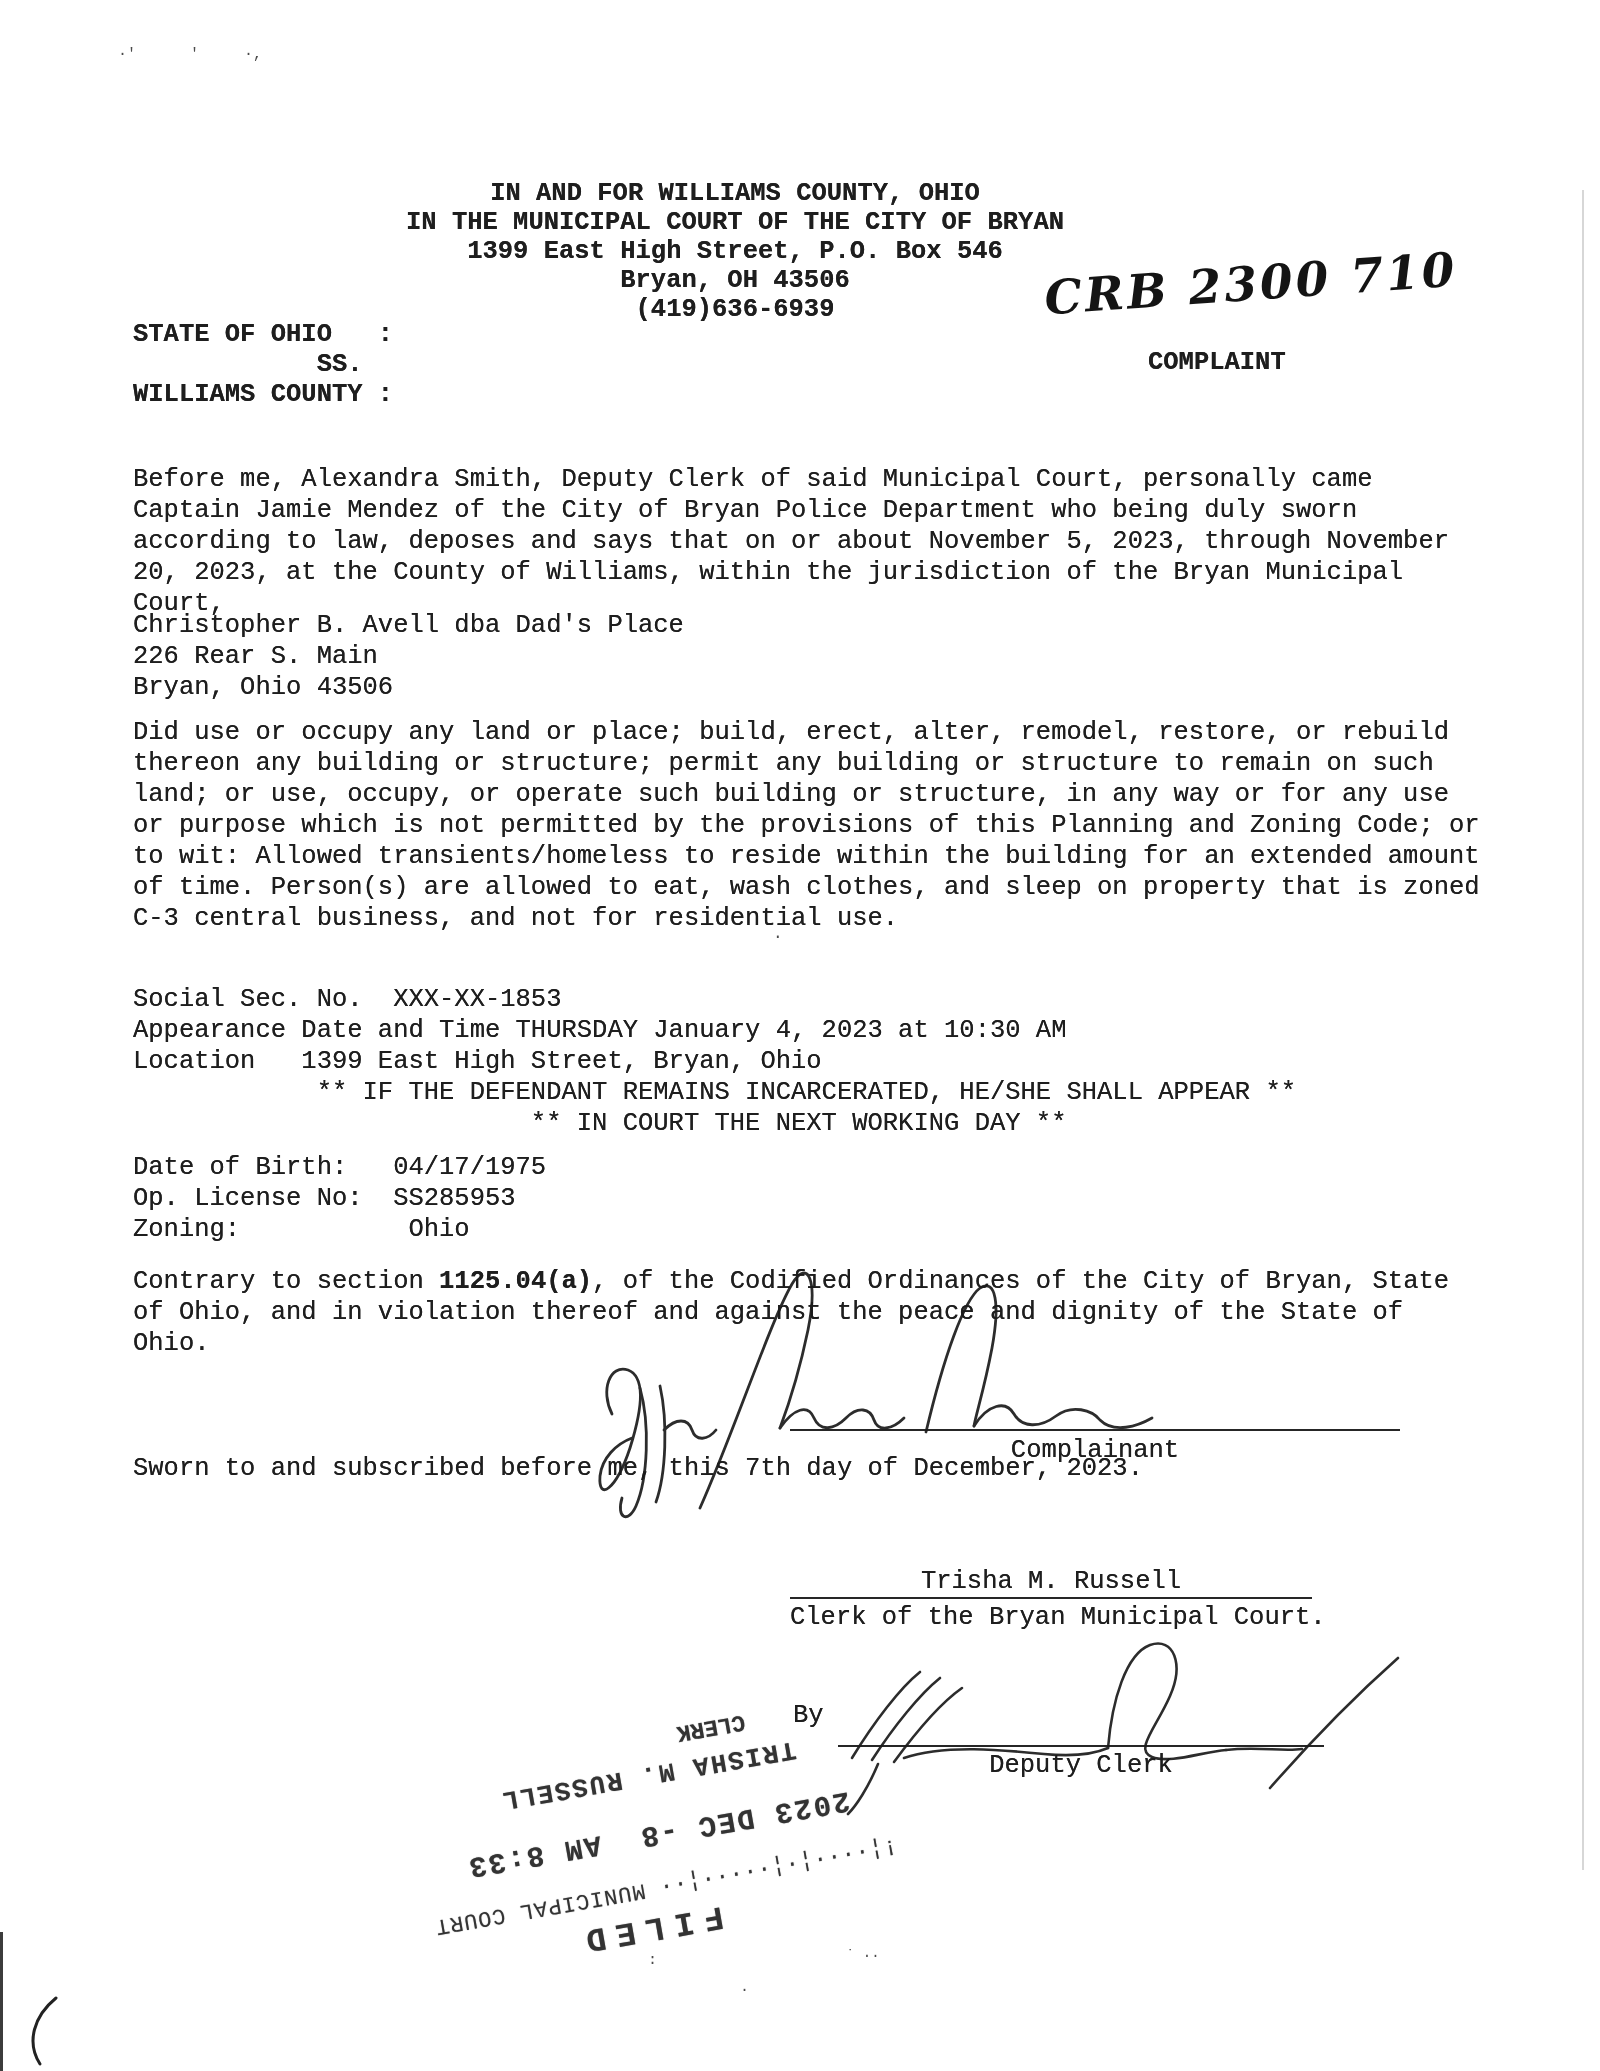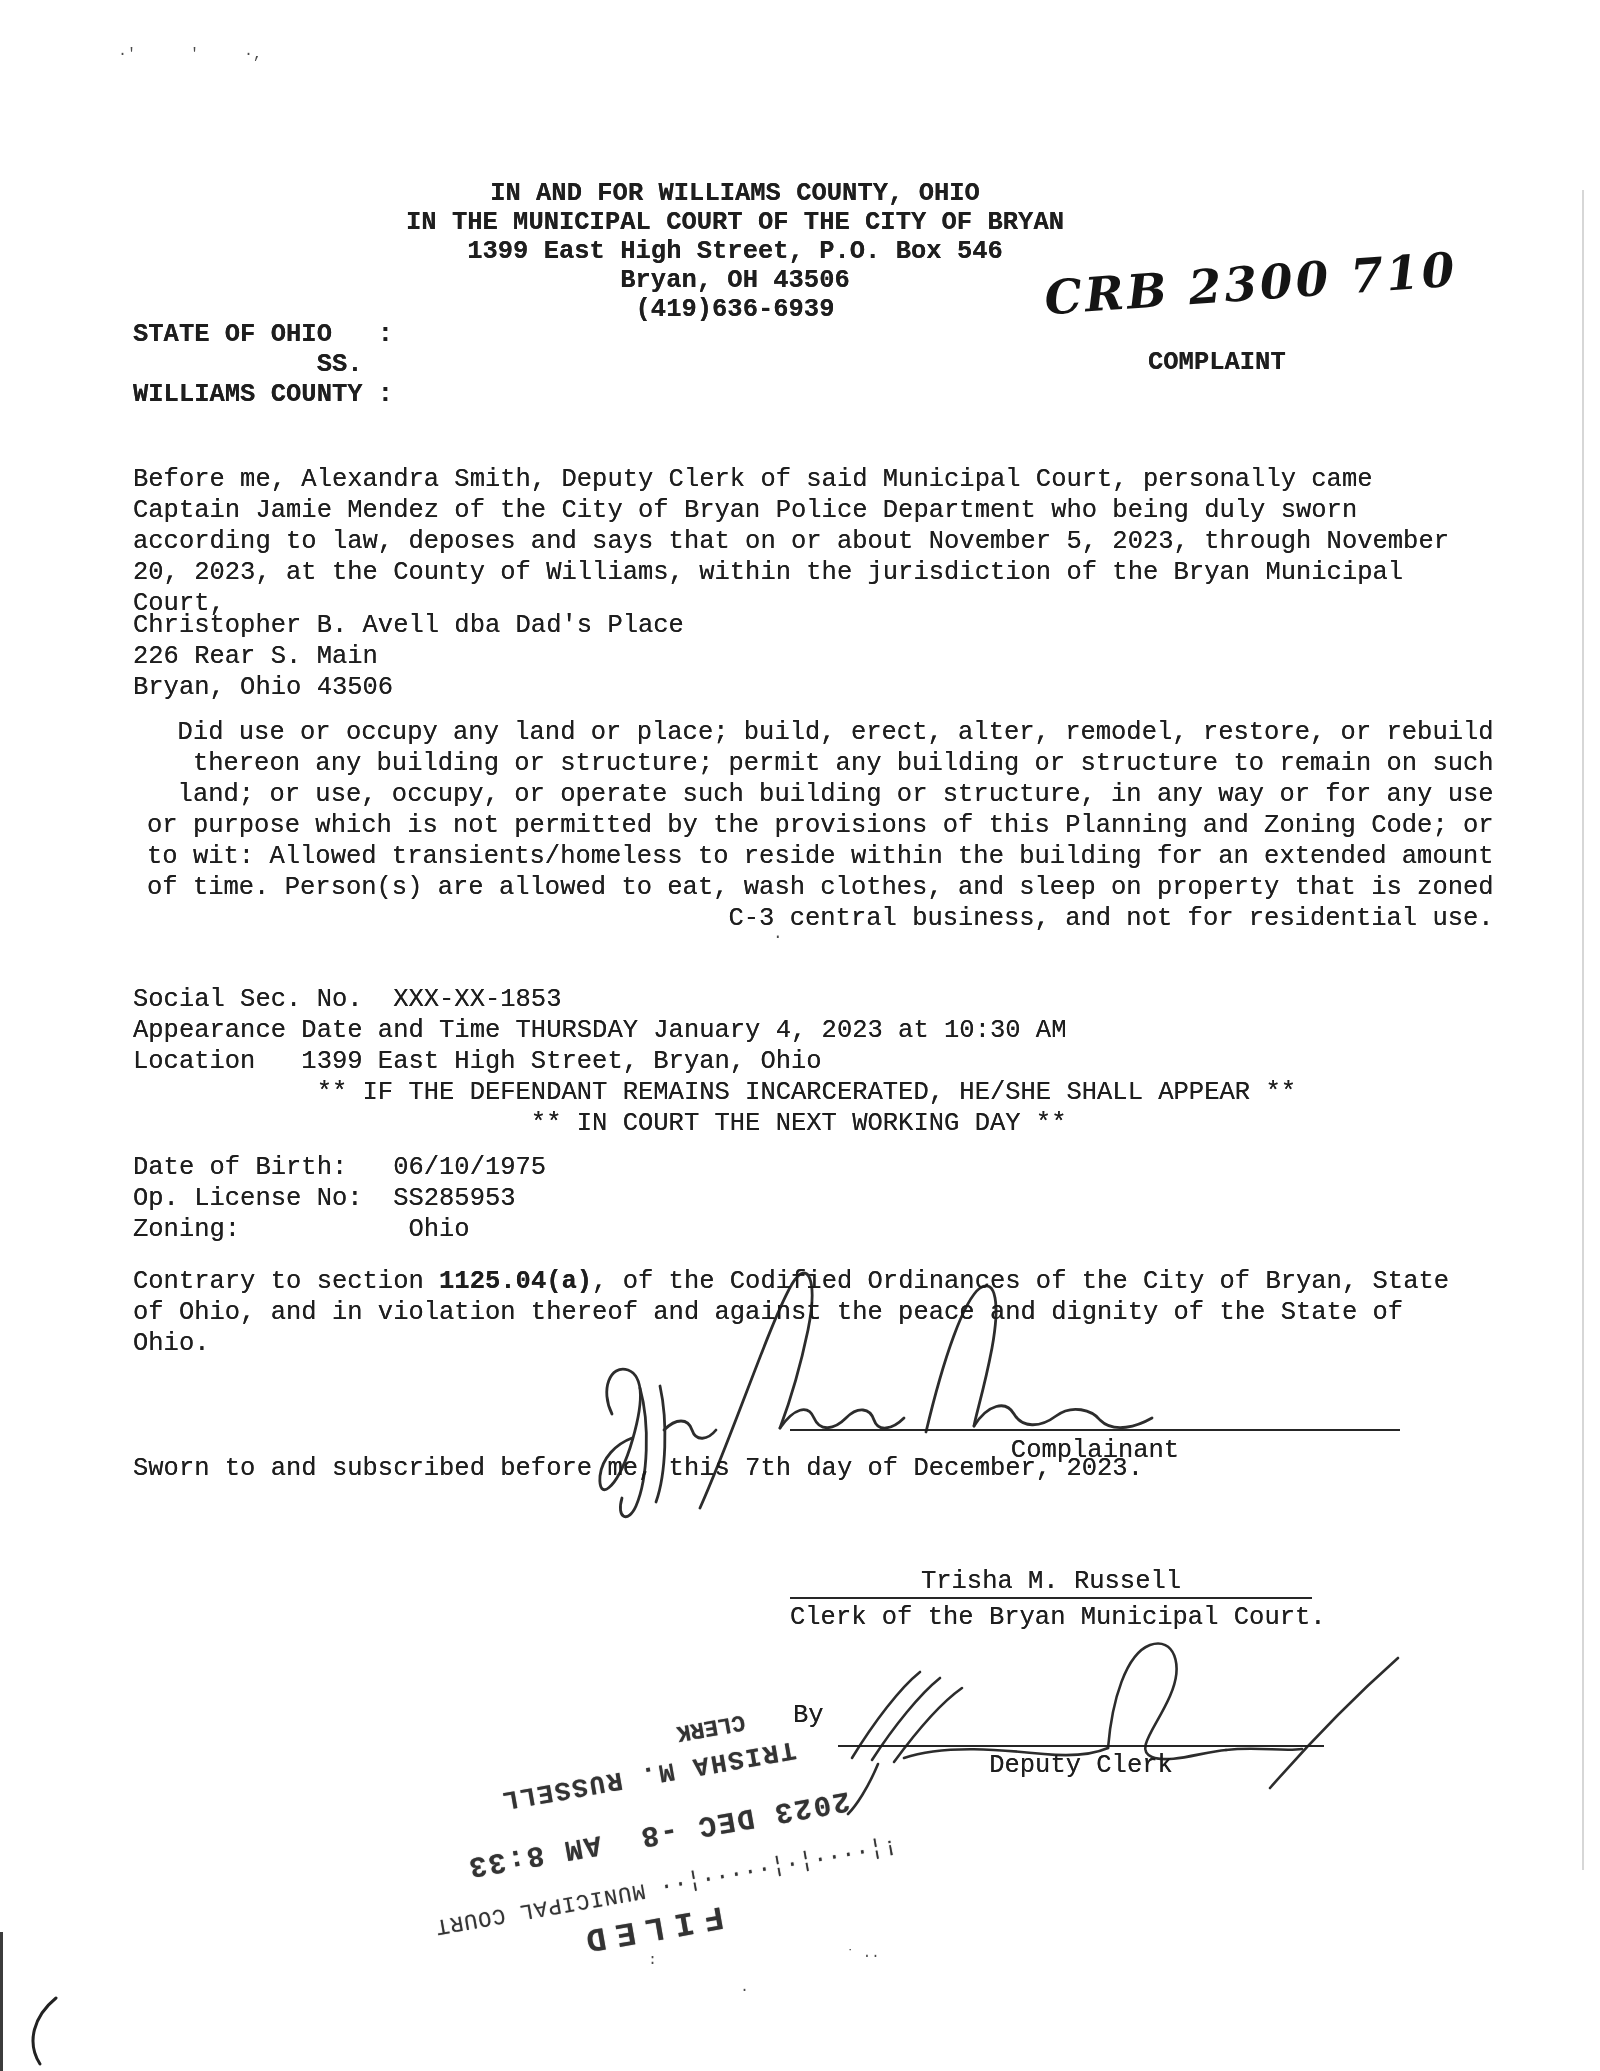--- a/index.html
+++ b/index.html
@@ -13,21 +13,21 @@
   .ln{white-space:pre;}
   .b{font-weight:700;text-align:right;}
   #hdr{left:405px;top:179px;width:660px;text-align:center;font-weight:700;line-height:29px;}
   #crb{left:1044px;top:268px;font-family:"DejaVu Serif",serif;font-style:italic;
        font-size:47px;transform:rotate(-4deg);letter-spacing:3px;color:#141414;
        text-shadow:none;font-weight:700;}
   #complaint{left:1148px;top:347px;font-weight:700;}
   #venue{left:133px;top:320px;line-height:30px;font-weight:700;}
   #oath{left:133px;top:432px;margin-top:32px;}
   #defendant{left:133px;top:610px;}
-  #charge{left:147px;top:717px;text-align:right;}
+  #charge{left:133px;top:717px;}
   #details{left:133px;top:984px;}
   #personal{left:133px;top:1152px;}
   #violation{left:133px;top:1266px;}
   #sworn{left:133px;top:1453px;}
   .sigline{position:absolute;border-top:2px solid #262626;}
   #comp-line{left:790px;top:1429px;width:610px;}
   #comp-label{position:absolute;left:790px;top:1436px;width:610px;text-align:center;
               font-size:25.5px;text-shadow:0 0 0.6px rgba(25,25,25,.85);}
   #clerk-name{left:790px;top:1566px;width:522px;text-align:center;}
   #clerk-underline{left:790px;top:1597px;width:522px;}
@@ -109,21 +109,21 @@
 
   <div class="blk" id="details">
     <div class="ln">Social Sec. No.  XXX-XX-1853</div>
     <div class="ln">Appearance Date and Time THURSDAY January 4, 2023 at 10:30 AM</div>
     <div class="ln">Location   1399 East High Street, Bryan, Ohio</div>
     <div class="ln">            ** IF THE DEFENDANT REMAINS INCARCERATED, HE/SHE SHALL APPEAR **</div>
     <div class="ln">                          ** IN COURT THE NEXT WORKING DAY **</div>
   </div>
 
   <div class="blk" id="personal">
-    <div class="ln">Date of Birth:   06/10/1975</div>
+    <div class="ln">Date of Birth:   04/17/1975</div>
     <div class="ln">Op. License No:  SS285953</div>
     <div class="ln">Zoning:           Ohio</div>
   </div>
 
   <div class="blk" id="violation">
     <div class="ln"><span>Contrary to section </span><span class="b">1125.04(a)</span><span>, of the Codified Ordinances of the City of Bryan, State</span></div>
     <div class="ln">of Ohio, and in violation thereof and against the peace and dignity of the State of</div>
     <div class="ln">Ohio.</div>
   </div>
 

